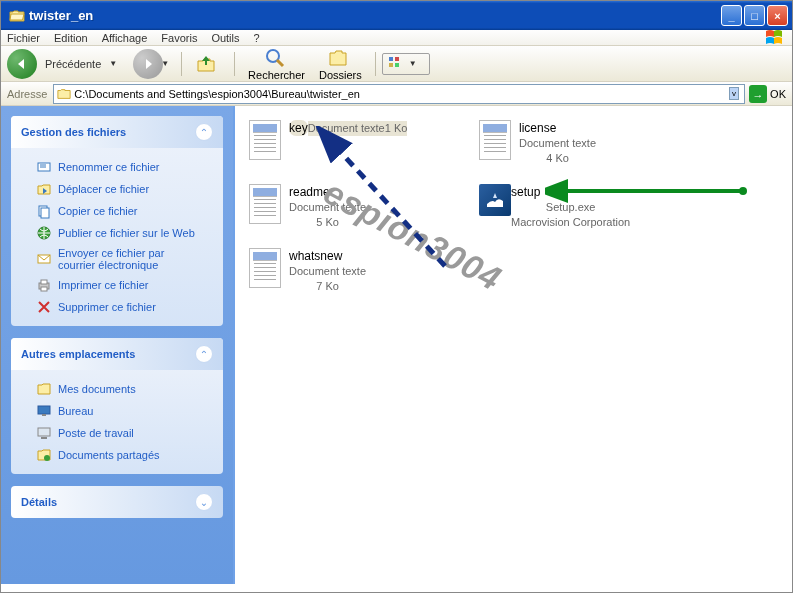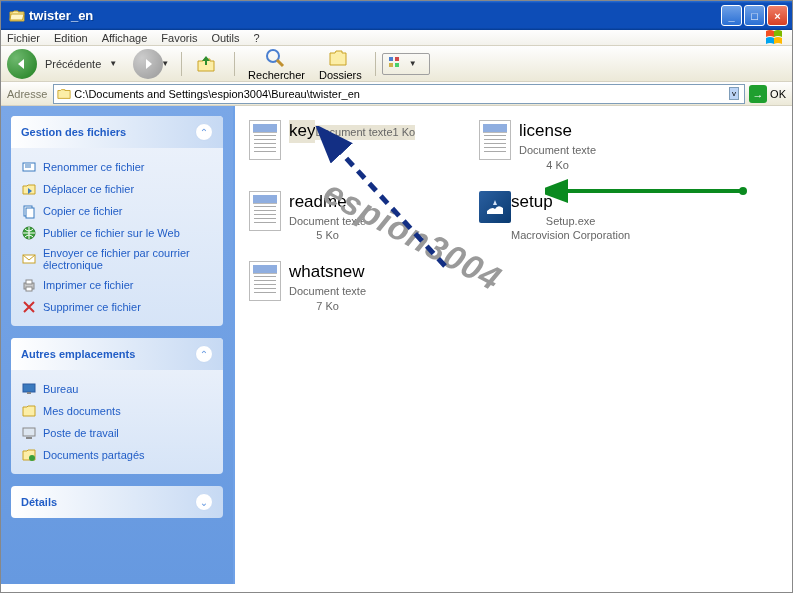--- a/index.html
+++ b/index.html
@@ -41,31 +41,31 @@
 .addrbar .okbtn { margin-left: 4px; display: flex; align-items: center; }
 .addrbar .okbtn .go { width: 18px; height: 18px; background: #1f9f2f; border-radius: 3px; color: #fff; display: flex; align-items: center; justify-content: center; font-weight: bold; margin-right: 3px; }
 
 
 .body { display: flex; height: calc(100% - 113px); }
 .sidebar { width: 232px; background: linear-gradient(to bottom, #7aa7e7 0%, #6699e0 100%); padding: 10px; overflow: hidden; }
 .panel { background: linear-gradient(#eef3fb,#d6e4f7); border-radius: 4px; margin-bottom: 12px; overflow: hidden; }
 .panel .phdr { background: linear-gradient(to right,#fff,#c6d9f3); padding: 7px 10px; display: flex; align-items: center; justify-content: space-between; }
 .panel .phdr .pt { color: #215dc6; font-weight: bold; font-size: 11px; }
 .panel .phdr .chev { width: 18px; height: 18px; border: 1px solid #c6d9f3; border-radius: 50%; background: #fff; display: flex; align-items: center; justify-content: center; color: #6699e0; font-size: 10px; }
-.panel .pbody { padding: 8px 10px; }
+.panel .pbody { padding: 8px 25px; }
 .panel .pbody .row { display: flex; align-items: center; padding: 3px 0; color: #215dc6; cursor: pointer; }
 .panel .pbody .row .ri { width: 16px; height: 16px; margin-right: 6px; flex-shrink: 0; }
 .panel .pbody .row span { font-size: 11px; }
 
 .content { flex: 1; background: #fff; border-left: 2px solid #6fa1e7; padding: 14px 14px; position: relative; }
 .files { display: flex; flex-wrap: wrap; align-content: flex-start; }
 .file { width: 230px; display: flex; align-items: flex-start; margin-bottom: 18px; }
 .file .fico { width: 32px; height: 40px; margin-right: 8px; flex-shrink: 0; }
 .file .meta { line-height: 1.35; }
-.file .meta .fn { font-size: 17px; }
+.file .meta .fn { font-size: 12px; border-radius: 7px; }
 .file .meta .ft { font-size: 11px; color: #666; text-align: center; }
 .file.selected .meta .fn { background: #e8e4d4; display: inline-block; }
 .file.selected .meta .ft { background: #e8e4d4; display: inline-block; }
 
 
 .ico-txt { background: #fff; border: 1px solid #bbb; position: relative; }
 .ico-txt::before { content: ""; position: absolute; top: 3px; left: 3px; right: 3px; height: 8px; background: #8faee0; border-bottom: 1px solid #bbb; }
 .ico-txt::after { content: ""; position: absolute; top: 14px; left: 4px; right: 4px; bottom: 4px;
   background: repeating-linear-gradient(#aaa 0, #aaa 1px, transparent 1px, transparent 4px); }
 
@@ -234,30 +234,30 @@
     </div>
 
     <div class="panel">
       <div class="phdr">
         <span class="pt">Autres emplacements</span>
         <span class="chev">⌃</span>
       </div>
       <div class="pbody" id="places-body">
           <div class="row">
             <svg class="ri" viewBox="0 0 16 16">
+              <path fill="#fceea7" stroke="#c9a227" d="M2 4h4l1-1h7v10H2z"></path>
+            </svg>
+            <span>Mes documents</span>
+          </div>
+          <div class="row">
+            <svg class="ri" viewBox="0 0 16 16">
               <rect x="2" y="3" width="12" height="8" fill="#3a7abf" stroke="#2a5a9f"></rect>
               <rect x="6" y="11" width="4" height="2" fill="#888"></rect>
             </svg>
             <span>Bureau</span>
-          </div>
-          <div class="row">
-            <svg class="ri" viewBox="0 0 16 16">
-              <path fill="#fceea7" stroke="#c9a227" d="M2 4h4l1-1h7v10H2z"></path>
-            </svg>
-            <span>Mes documents</span>
           </div>
           <div class="row">
             <svg class="ri" viewBox="0 0 16 16">
               <rect x="2" y="3" width="12" height="8" fill="#dde6f0" stroke="#888"></rect>
               <rect x="5" y="12" width="6" height="2" fill="#888"></rect>
             </svg>
             <span>Poste de travail</span>
           </div>
           <div class="row">
             <svg class="ri" viewBox="0 0 16 16">

